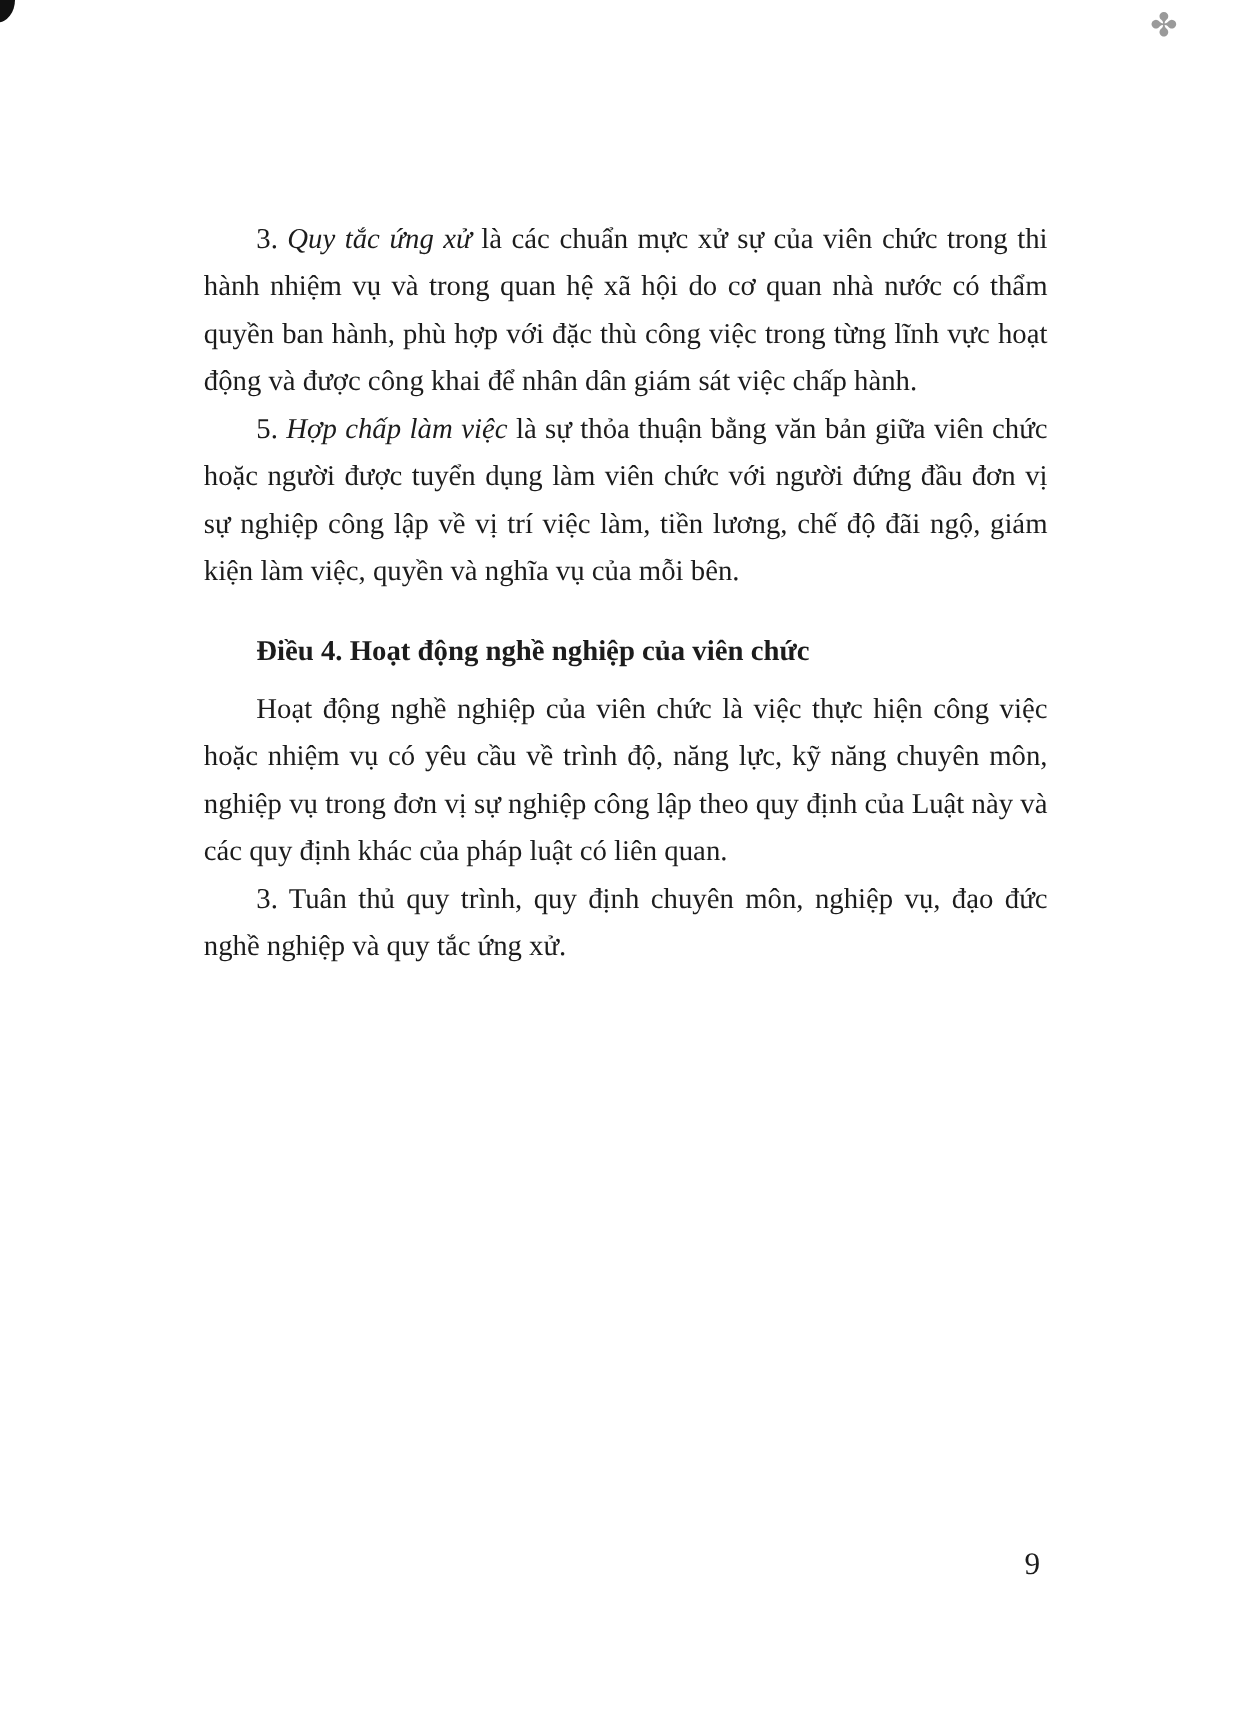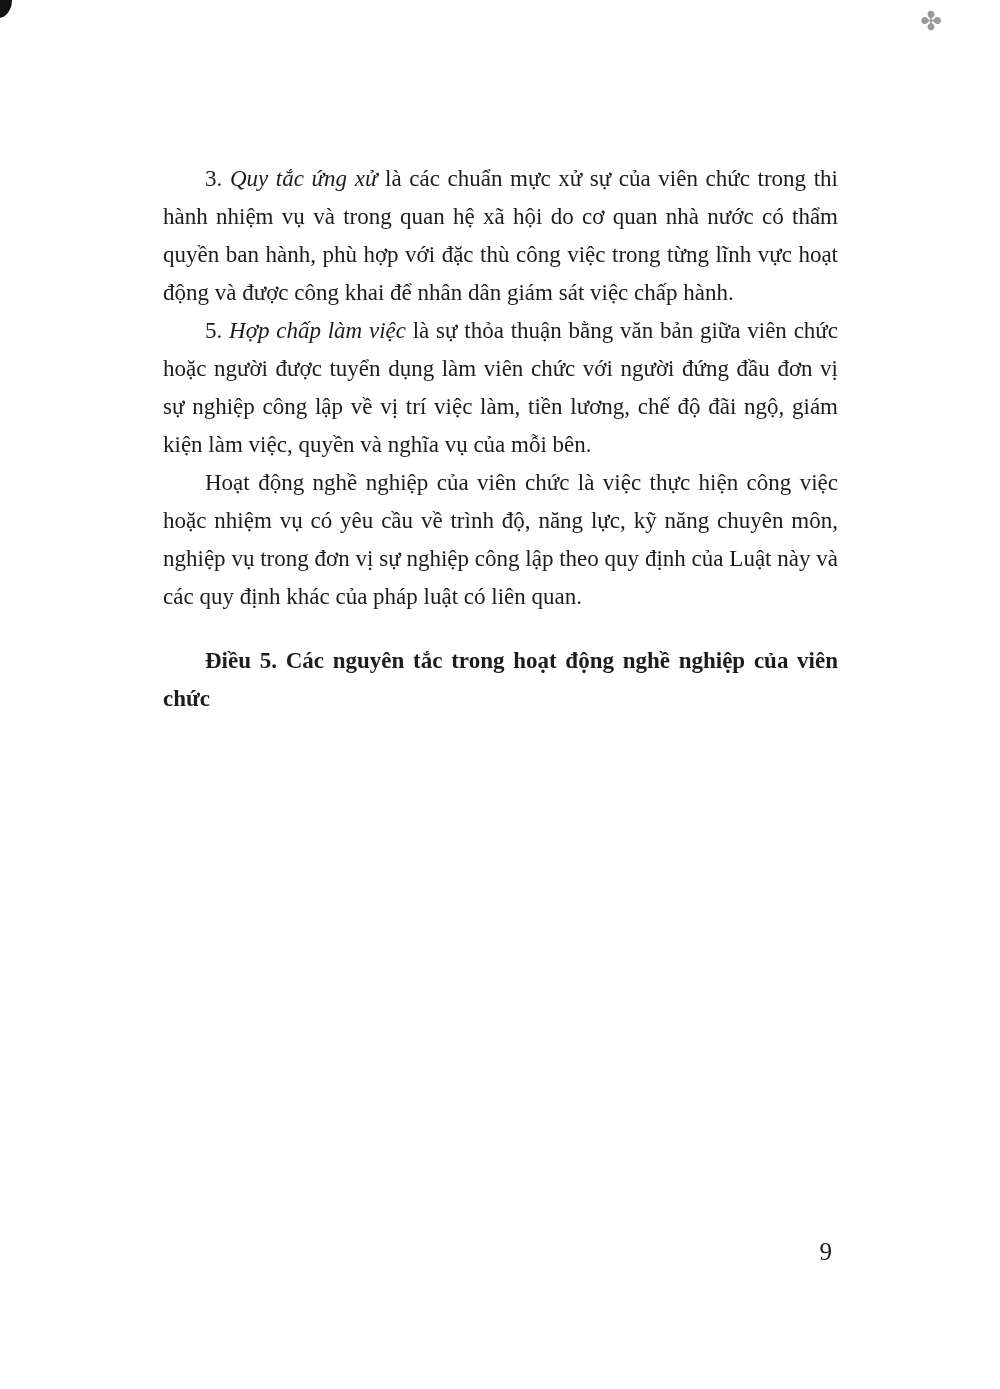--- a/index.html
+++ b/index.html
@@ -33,21 +33,21 @@
     top: 8px;
     font-size: 26px;
     line-height: 26px;
     color: #9a9a9a;
     font-family: "DejaVu Sans", sans-serif;
     user-select: none;
   }
   .text-block {
     position: absolute;
     left: 163px;
-    top: 160px;
+    top: 172px;
     width: 675px;
     font-size: 23px;
     line-height: 38px;
     text-align: justify;
   }
   .text-block p {
     margin: 0;
     text-indent: 42px;
   }
   .text-block p.heading {
@@ -65,17 +65,18 @@
 </style>
 </head>
 <body>
 
 <div class="page">
   <div class="scan-mark"></div>
   <div class="ornament">✤</div>
   <main class="text-block">
       <p class="body"><span>3. </span><span class="it">Quy tắc ứng xử</span><span> là các chuẩn mực xử sự của viên chức trong thi hành nhiệm vụ và trong quan hệ xã hội do cơ quan nhà nước có thẩm quyền ban hành, phù hợp với đặc thù công việc trong từng lĩnh vực hoạt động và được công khai để nhân dân giám sát việc chấp hành.</span></p>
       <p class="body"><span>5. </span><span class="it">Hợp chấp làm việc</span><span> là sự thỏa thuận bằng văn bản giữa viên chức hoặc người được tuyển dụng làm viên chức với người đứng đầu đơn vị sự nghiệp công lập về vị trí việc làm, tiền lương, chế độ đãi ngộ, giám kiện làm việc, quyền và nghĩa vụ của mỗi bên.</span></p>
+      <p class="heading"><span>Điều 4. Hoạt động nghề nghiệp của viên chức</span></p>
       <p class="body"><span>Hoạt động nghề nghiệp của viên chức là việc thực hiện công việc hoặc nhiệm vụ có yêu cầu về trình độ, năng lực, kỹ năng chuyên môn, nghiệp vụ trong đơn vị sự nghiệp công lập theo quy định của Luật này và các quy định khác của pháp luật có liên quan.</span></p>
-      <p class="heading"><span>Điều 5. Các nguyên tắc trong hoạt động nghề nghiệp của viên chức</span></p>
+      <p class="body"><span>3. Tuân thủ quy trình, quy định chuyên môn, nghiệp vụ, đạo đức nghề nghiệp và quy tắc ứng xử.</span></p>
     </main>
   <div class="page-number">9</div>
 </div>
 
 </body></html>

